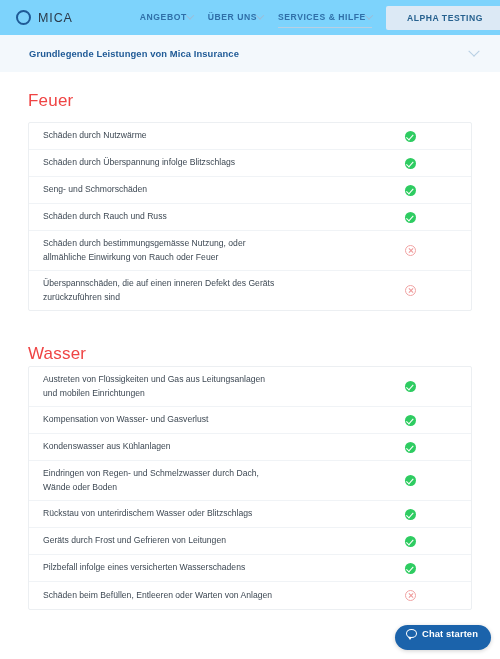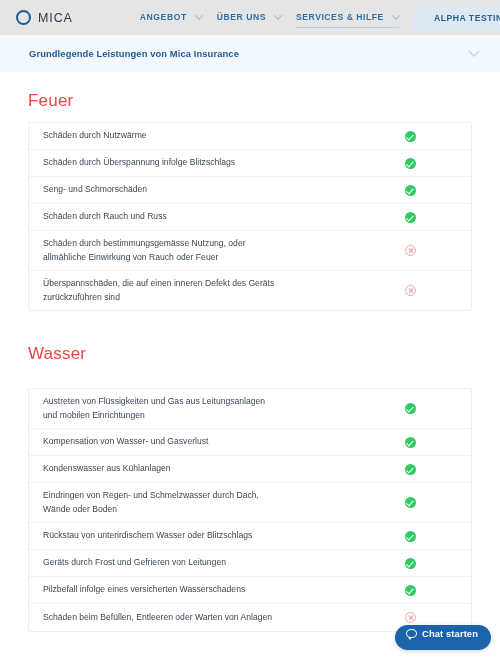--- a/index.html
+++ b/index.html
@@ -9,21 +9,21 @@
     height: 659px;
     background: #ffffff;
     font-family: "Liberation Sans", sans-serif;
     overflow: hidden;
   }
 
   
   .header {
     position: relative;
     height: 35px;
-    background: #e5e5e5;
+    background: #7dd3fc;
     display: flex;
     align-items: center;
     padding: 0 0 0 16px;
   }
 
   .logo {
     display: flex;
     align-items: center;
     gap: 7px;
   }
@@ -43,21 +43,21 @@
 
   .nav {
     display: flex;
     align-items: center;
     gap: 15px;
     margin-left: 67px;
   }
   .nav-item {
     display: flex;
     align-items: center;
-    gap: 9px;
+    gap: 0;
     font-size: 8.6px;
     font-weight: bold;
     letter-spacing: 0.55px;
     color: #2f6fa8;
     padding: 4px 0 5px 0;
     cursor: pointer;
     white-space: nowrap;
   }
   .nav-item.active {
     border-bottom: 1.5px solid #b9cfe2;
@@ -115,21 +115,21 @@
     padding: 0 28px;
   }
 
   .section-title {
     color: #ef4444;
     font-size: 17px;
     font-weight: 400;
     letter-spacing: 0.2px;
   }
   .section-feuer  { margin-top: 19px; margin-bottom: 11px; }
-  .section-wasser { margin-top: 33px; margin-bottom: 24px; }
+  .section-wasser { margin-top: 33px; margin-bottom: 2px; }
 
   .table {
     border: 1px solid #eceff2;
     border-radius: 2px;
     background: #ffffff;
     overflow: hidden;
   }
   .row {
     display: flex;
     align-items: center;

